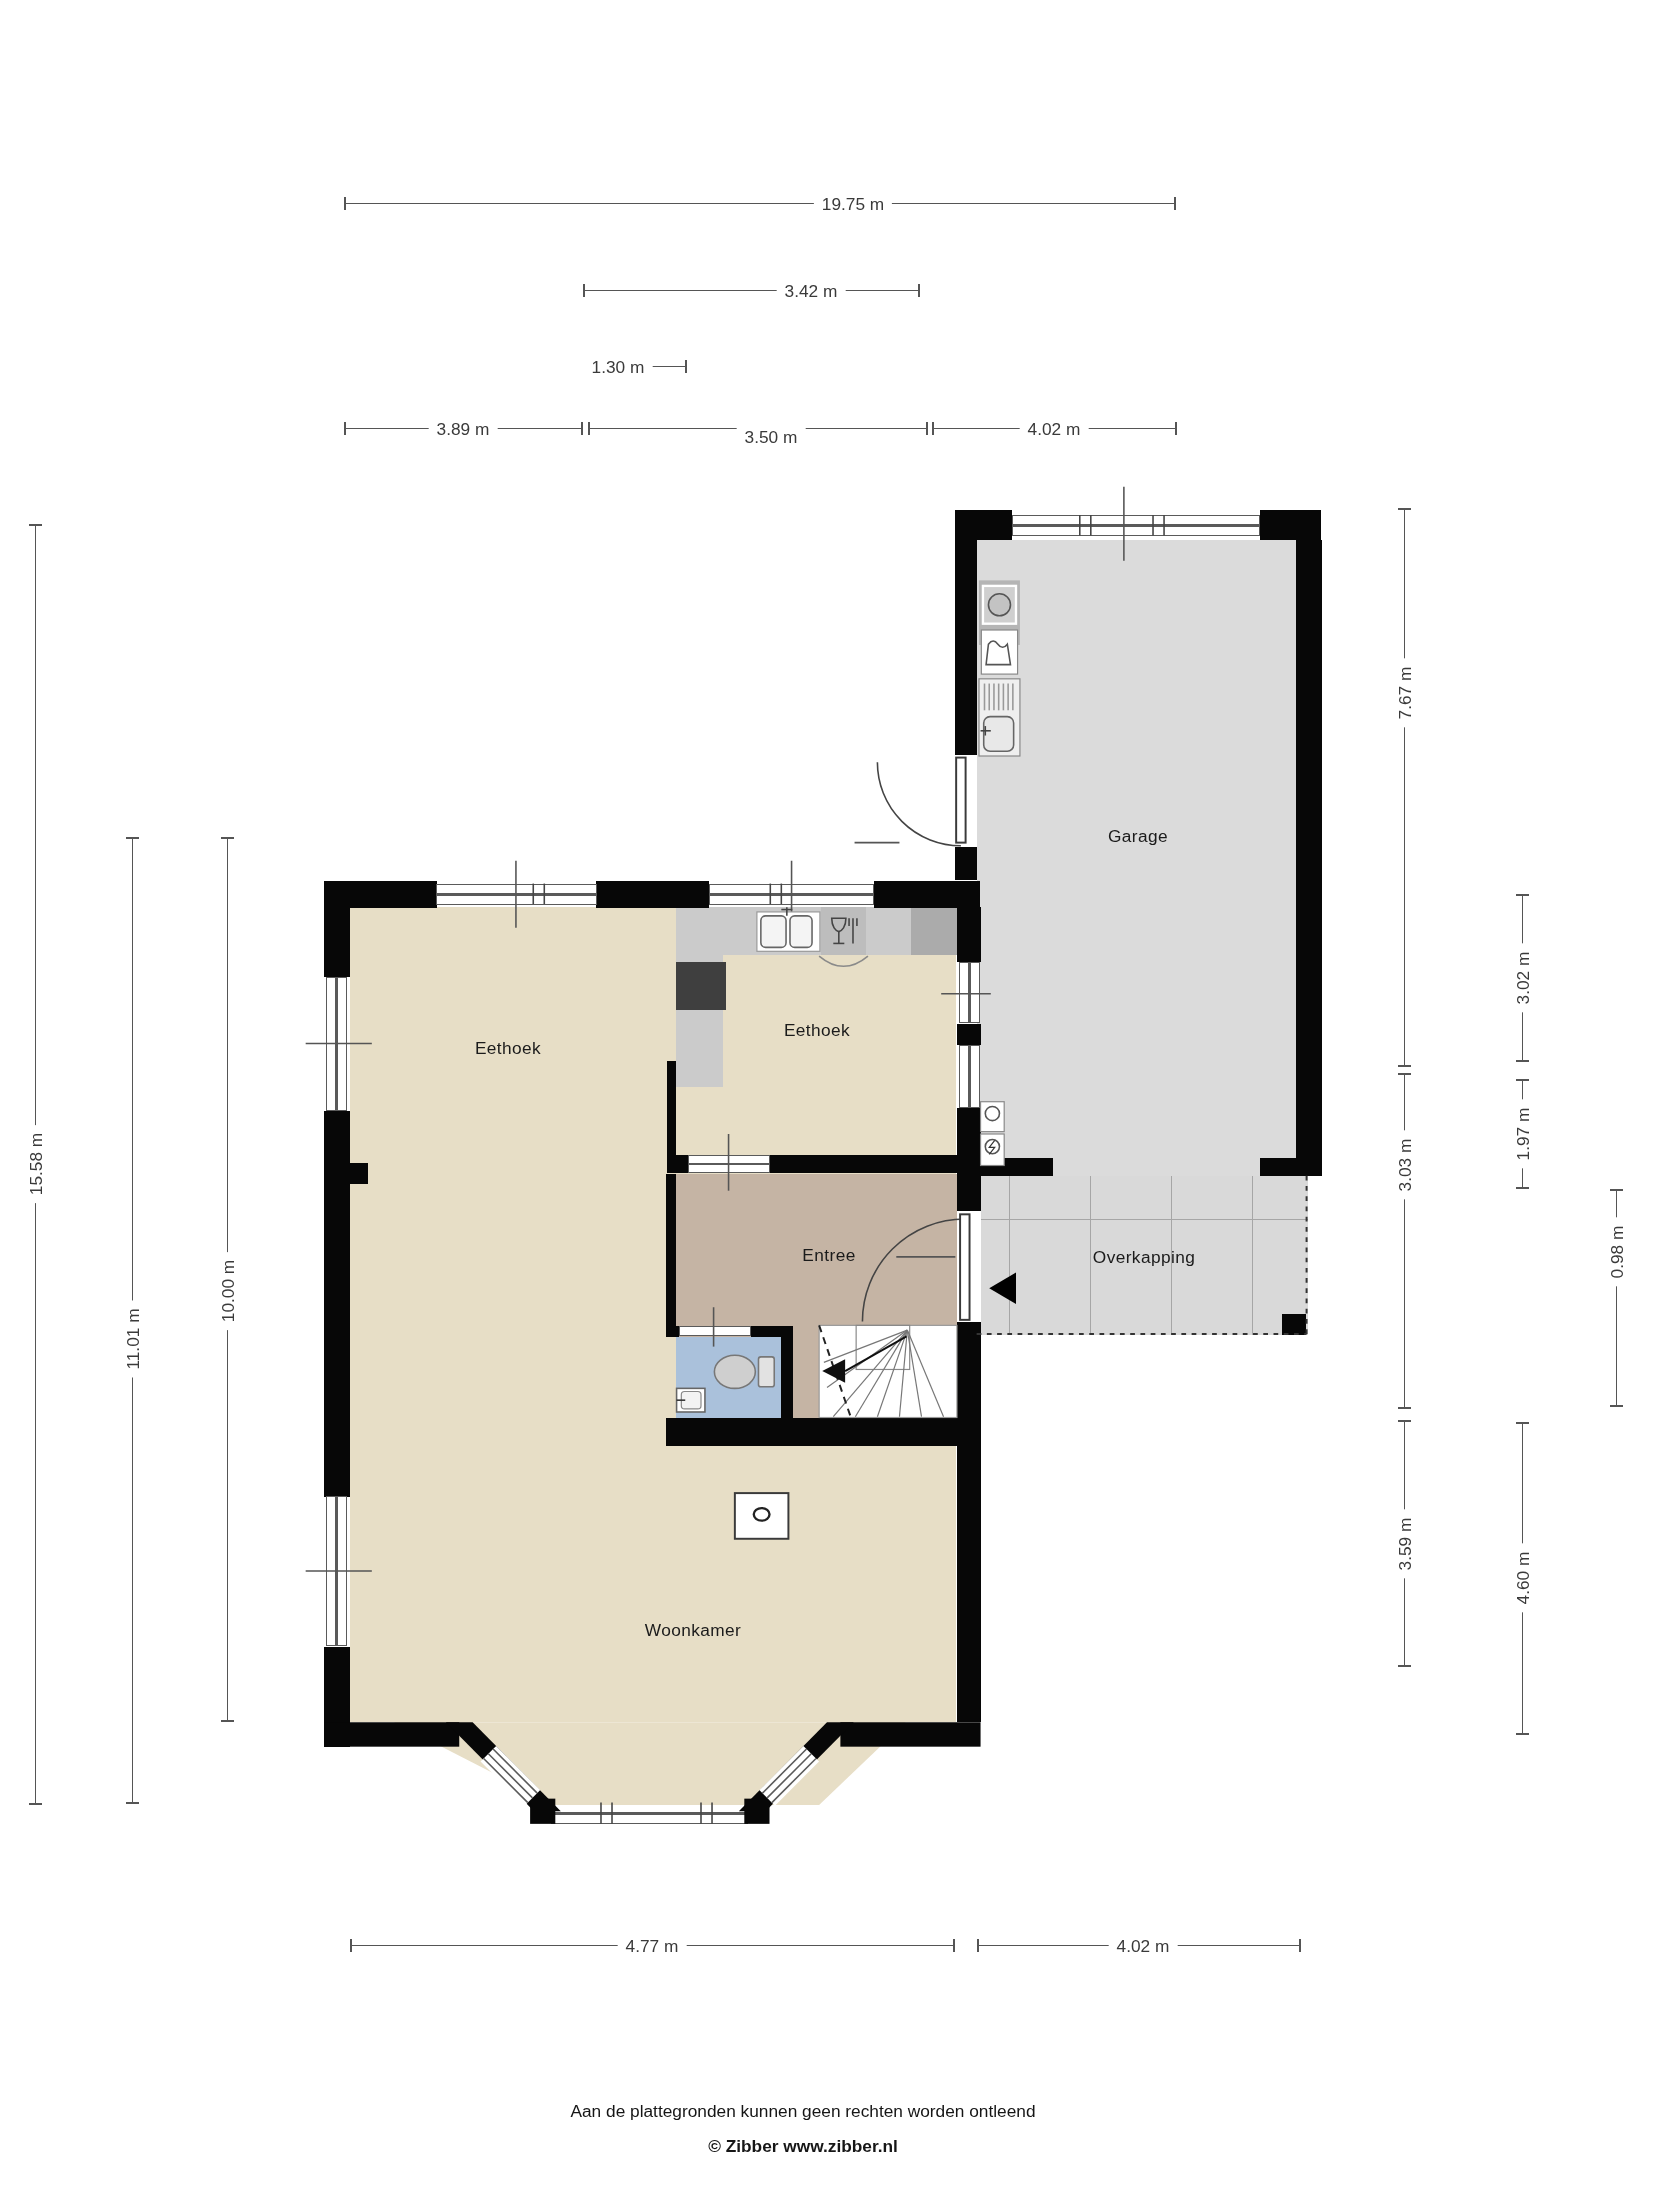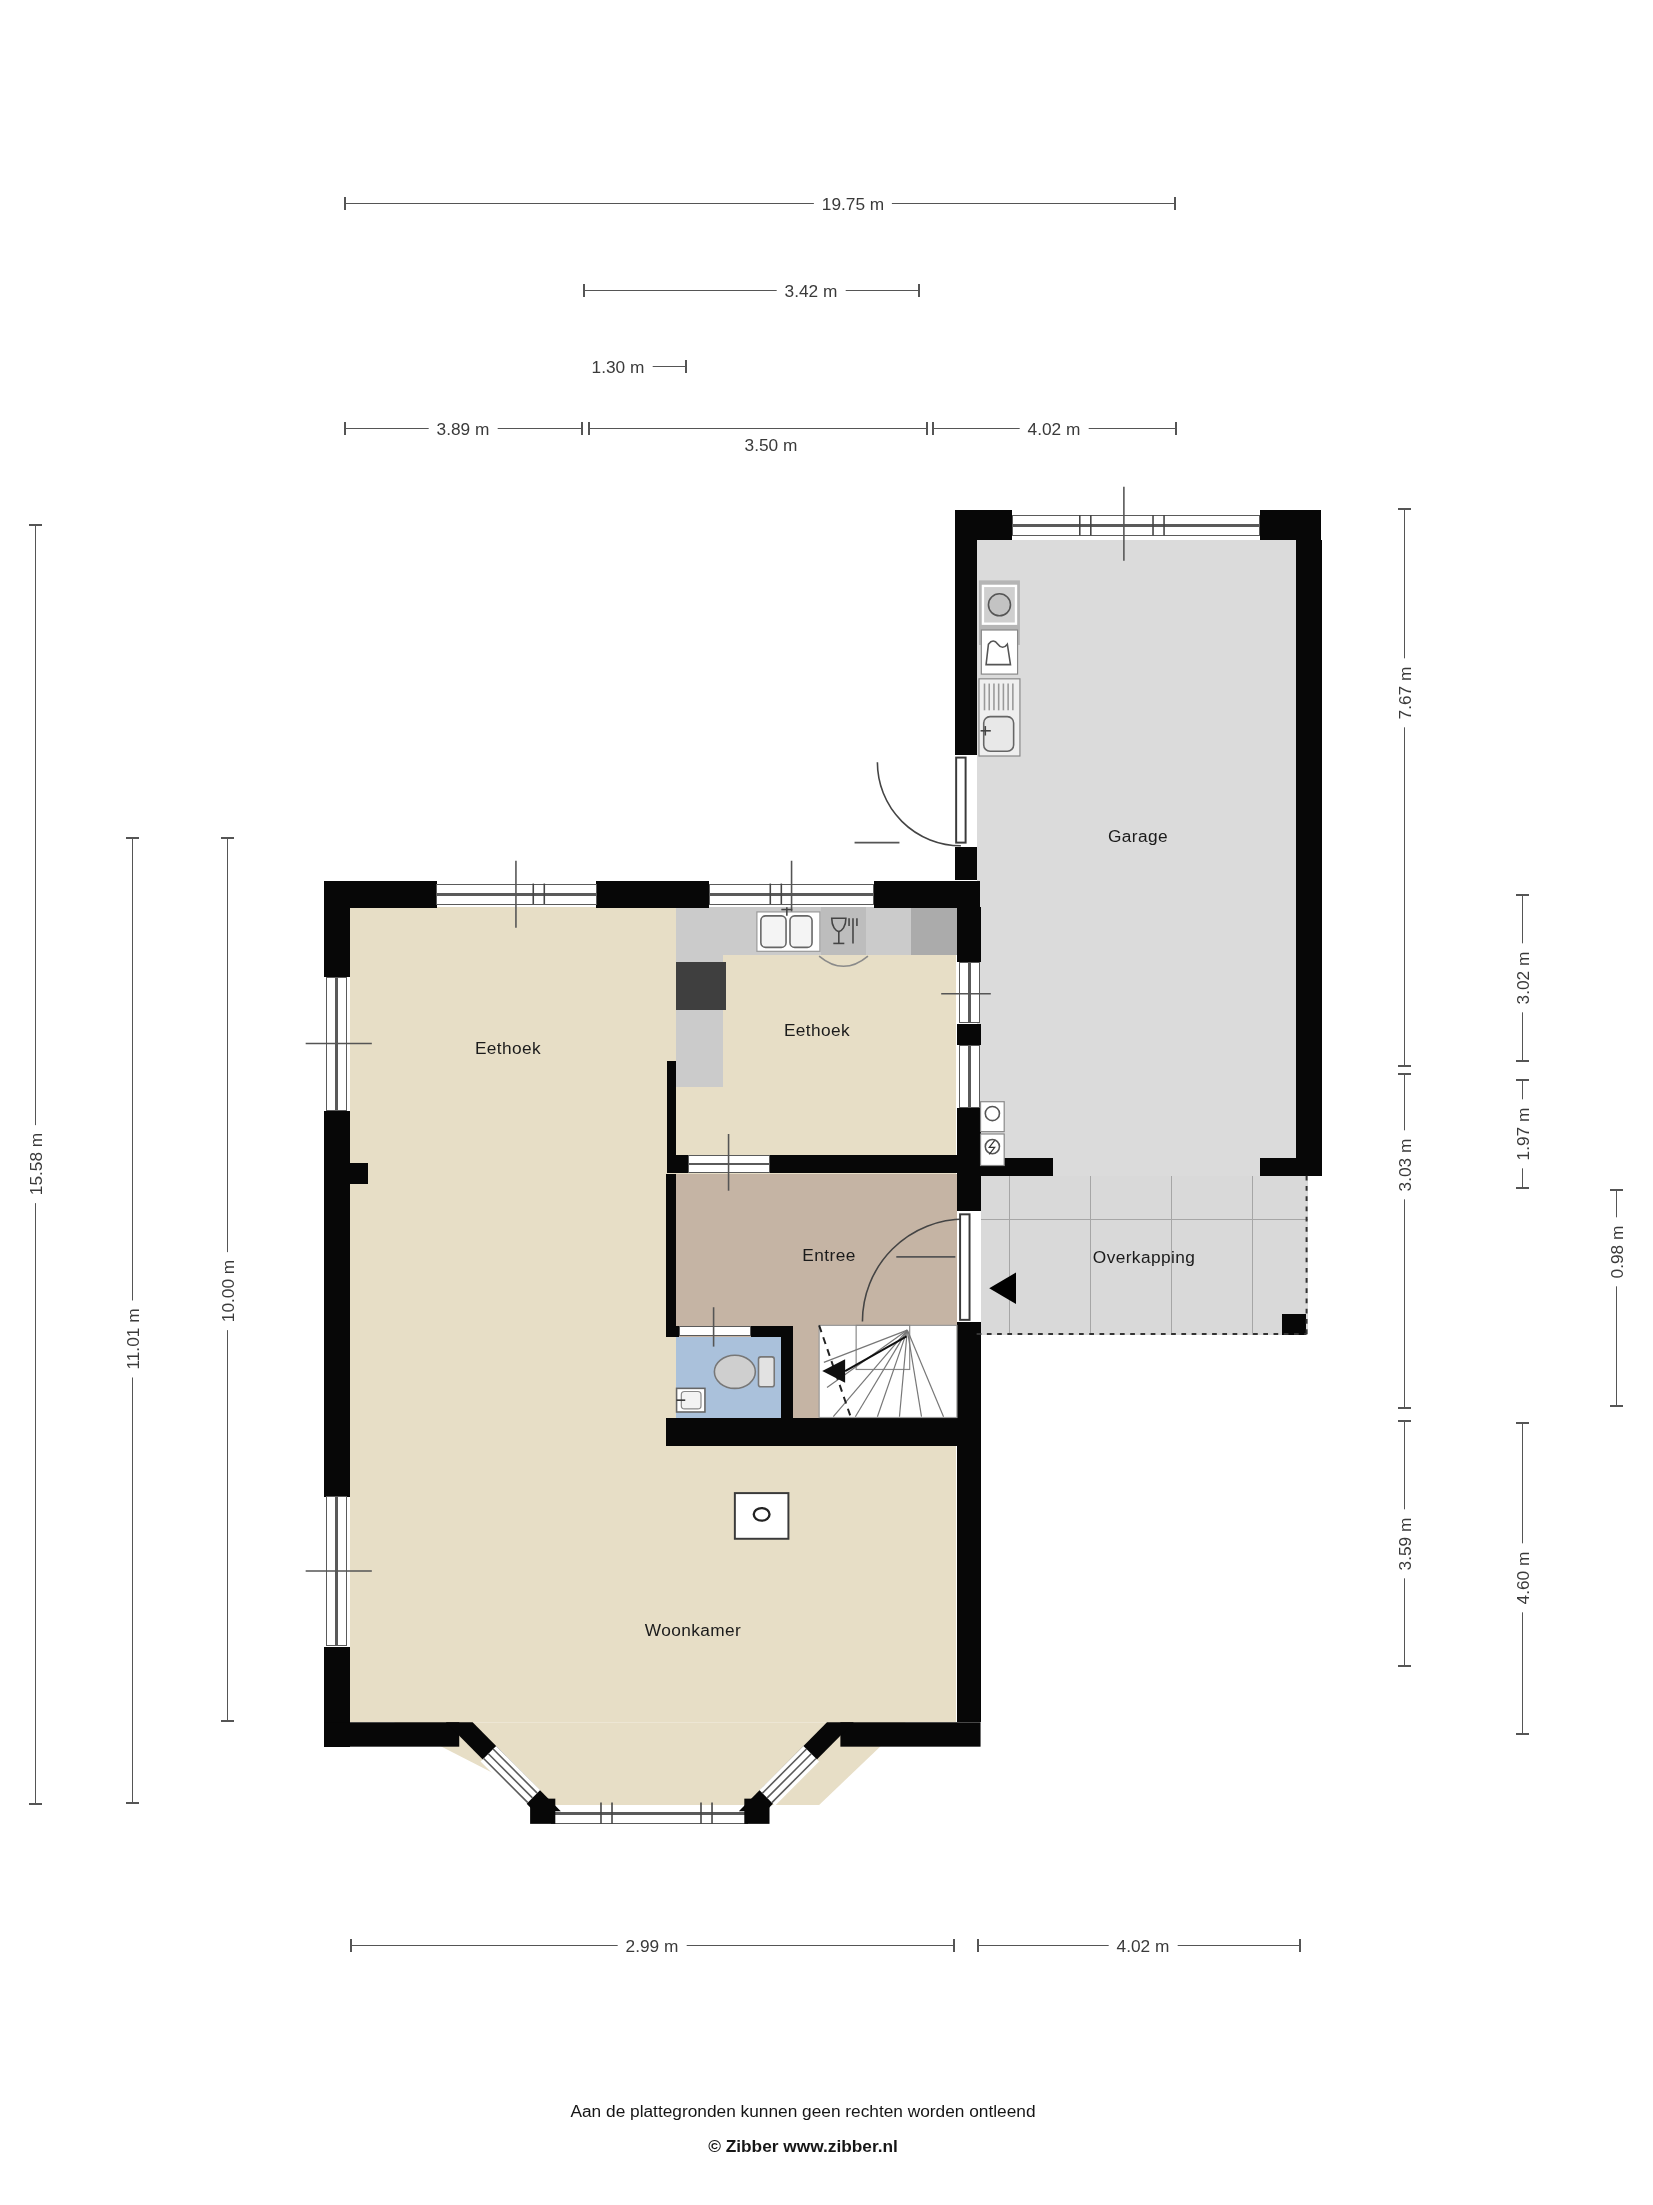--- a/index.html
+++ b/index.html
@@ -269,21 +269,21 @@
   <div class="dim dim-h" style="left:583px;top:290px;width:337px;text-decoration:underline;">
     <span class="dim-label" style="left:228px;top:0;">3.42 m</span>
     </div>
   <div class="dim dim-h" style="left:584px;top:366px;width:103px;">
     <span class="dim-label" style="left:34px;top:0;">1.30 m</span>
     </div>
   <div class="dim dim-h" style="left:344px;top:428px;width:239px;">
     <span class="dim-label" style="left:119px;top:0;">3.89 m</span>
     </div>
   <div class="dim dim-h" style="left:588px;top:428px;width:340px;">
-    <span class="dim-label" style="left:183px;top:16px;">3.50 m</span>
+    <span class="dim-label" style="left:183px;top:8px;">3.50 m</span>
     </div>
   <div class="dim dim-h" style="left:932px;top:428px;width:245px;">
     <span class="dim-label" style="left:122px;top:0;">4.02 m</span>
     </div>
 
   <div class="dim dim-v" style="left:35px;top:524px;height:1281px;">
     <span class="dim-label" style="left:0;top:640px;">15.58 m</span>
     </div>
   <div class="dim dim-v" style="left:132px;top:837px;height:967px;">
     <span class="dim-label" style="left:0;top:502px;">11.01 m</span>
@@ -308,21 +308,21 @@
     <span class="dim-label" style="left:0;top:63px;">0.98 m</span>
     </div>
   <div class="dim dim-v" style="left:1404px;top:1420px;height:247px;">
     <span class="dim-label" style="left:0;top:124px;">3.59 m</span>
     </div>
   <div class="dim dim-v" style="left:1522px;top:1422px;height:313px;">
     <span class="dim-label" style="left:0;top:156px;">4.60 m</span>
     </div>
 
   <div class="dim dim-h" style="left:350px;top:1945px;width:605px;">
-    <span class="dim-label" style="left:302px;top:0;">2.99 m</span>
+    <span class="dim-label" style="left:302px;top:0;">4.77 m</span>
     </div>
   <div class="dim dim-h" style="left:977px;top:1945px;width:324px;">
     <span class="dim-label" style="left:166px;top:0;">4.02 m</span>
     </div>
 
   <div class="footer-line" style="top:2101px;">Aan de plattegronden kunnen geen rechten worden ontleend</div>
   <div class="footer-line" style="top:2136px;font-weight:bold;">© Zibber www.zibber.nl</div>
 
 </div>
 

